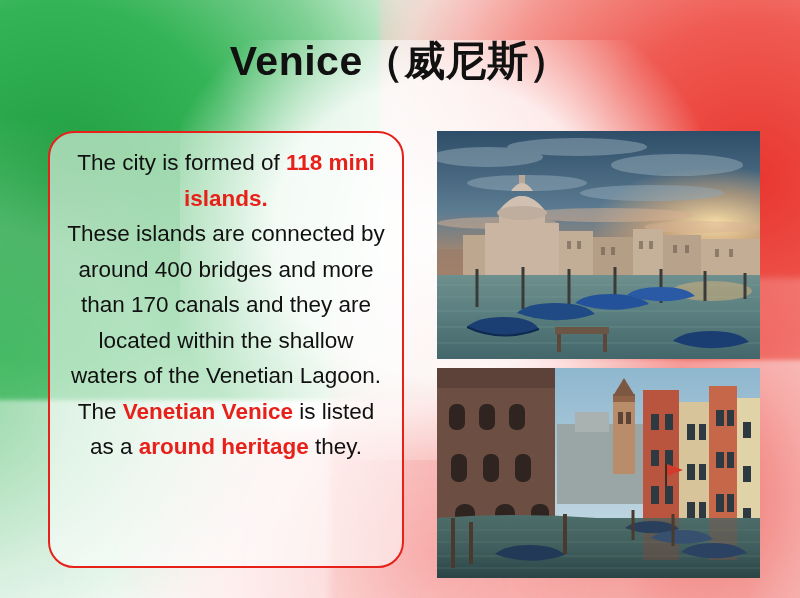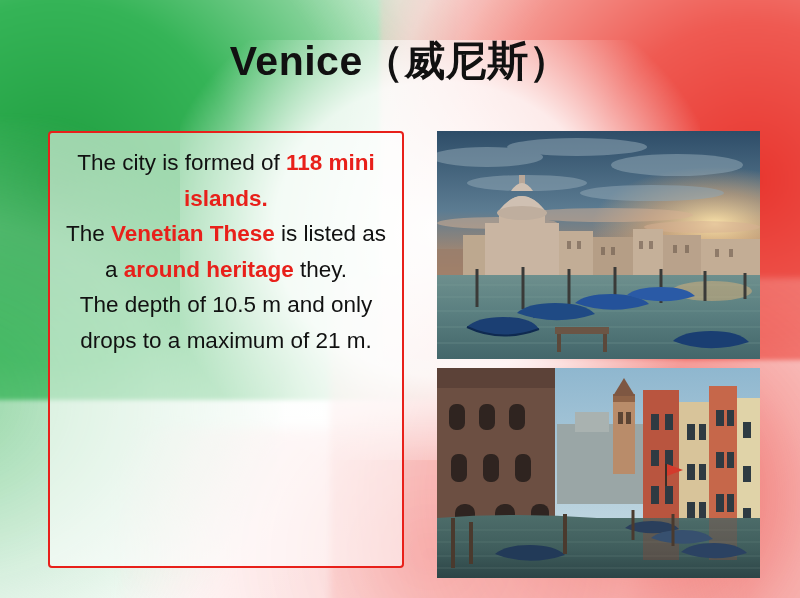--- a/index.html
+++ b/index.html
@@ -93,21 +93,21 @@
     font-weight: bold;
   }
 
   .textbox {
     position: absolute;
     left: 48px;
     top: 131px;
     width: 356px;
     height: 437px;
     border: 2.5px solid #e8201a;
-    border-radius: 4px;
+    border-radius: 26px;
     background: rgba(255,255,255,0.55);
     box-sizing: border-box;
     z-index: 6;
     padding: 12px 14px 23px 14px;
   }
   .textbox p {
     margin: 0;
     text-align: center;
     font-size: 22.5px;
     line-height: 35.5px;
@@ -153,24 +153,24 @@
 
   <div class="title">
     <span>Venice</span><span class="cjk">（威尼斯）</span>
   </div>
 
   <div class="textbox">
     <p>
       <span>The city is formed of </span><span class="hl">118 mini islands.</span>
     </p>
     <p>
-      <span>The </span><span class="hl">Venetian These</span><span> is listed as a </span><span class="hl">around heritage</span><span> they.</span>
+      <span>These islands are connected by around 400 bridges and more than 170 canals and they are located within the shallow waters of the Venetian Lagoon.</span>
     </p>
     <p>
-      <span>The depth of 10.5 m and only drops to a maximum of 21 m.</span>
+      <span>The </span><span class="hl">Venetian Venice</span><span> is listed as a </span><span class="hl">around heritage</span><span> they.</span>
     </p>
   </div>
 
   <div class="photo photo-top">
     <svg width="323" height="228" viewBox="0 0 323 228" xmlns="http://www.w3.org/2000/svg">
       <defs>
         <linearGradient id="skyTop" x1="0" y1="0" x2="0" y2="1">
           <stop offset="0%" stop-color="#2e4d68"></stop>
           <stop offset="35%" stop-color="#5c7c92"></stop>
           <stop offset="62%" stop-color="#c08b63"></stop>

